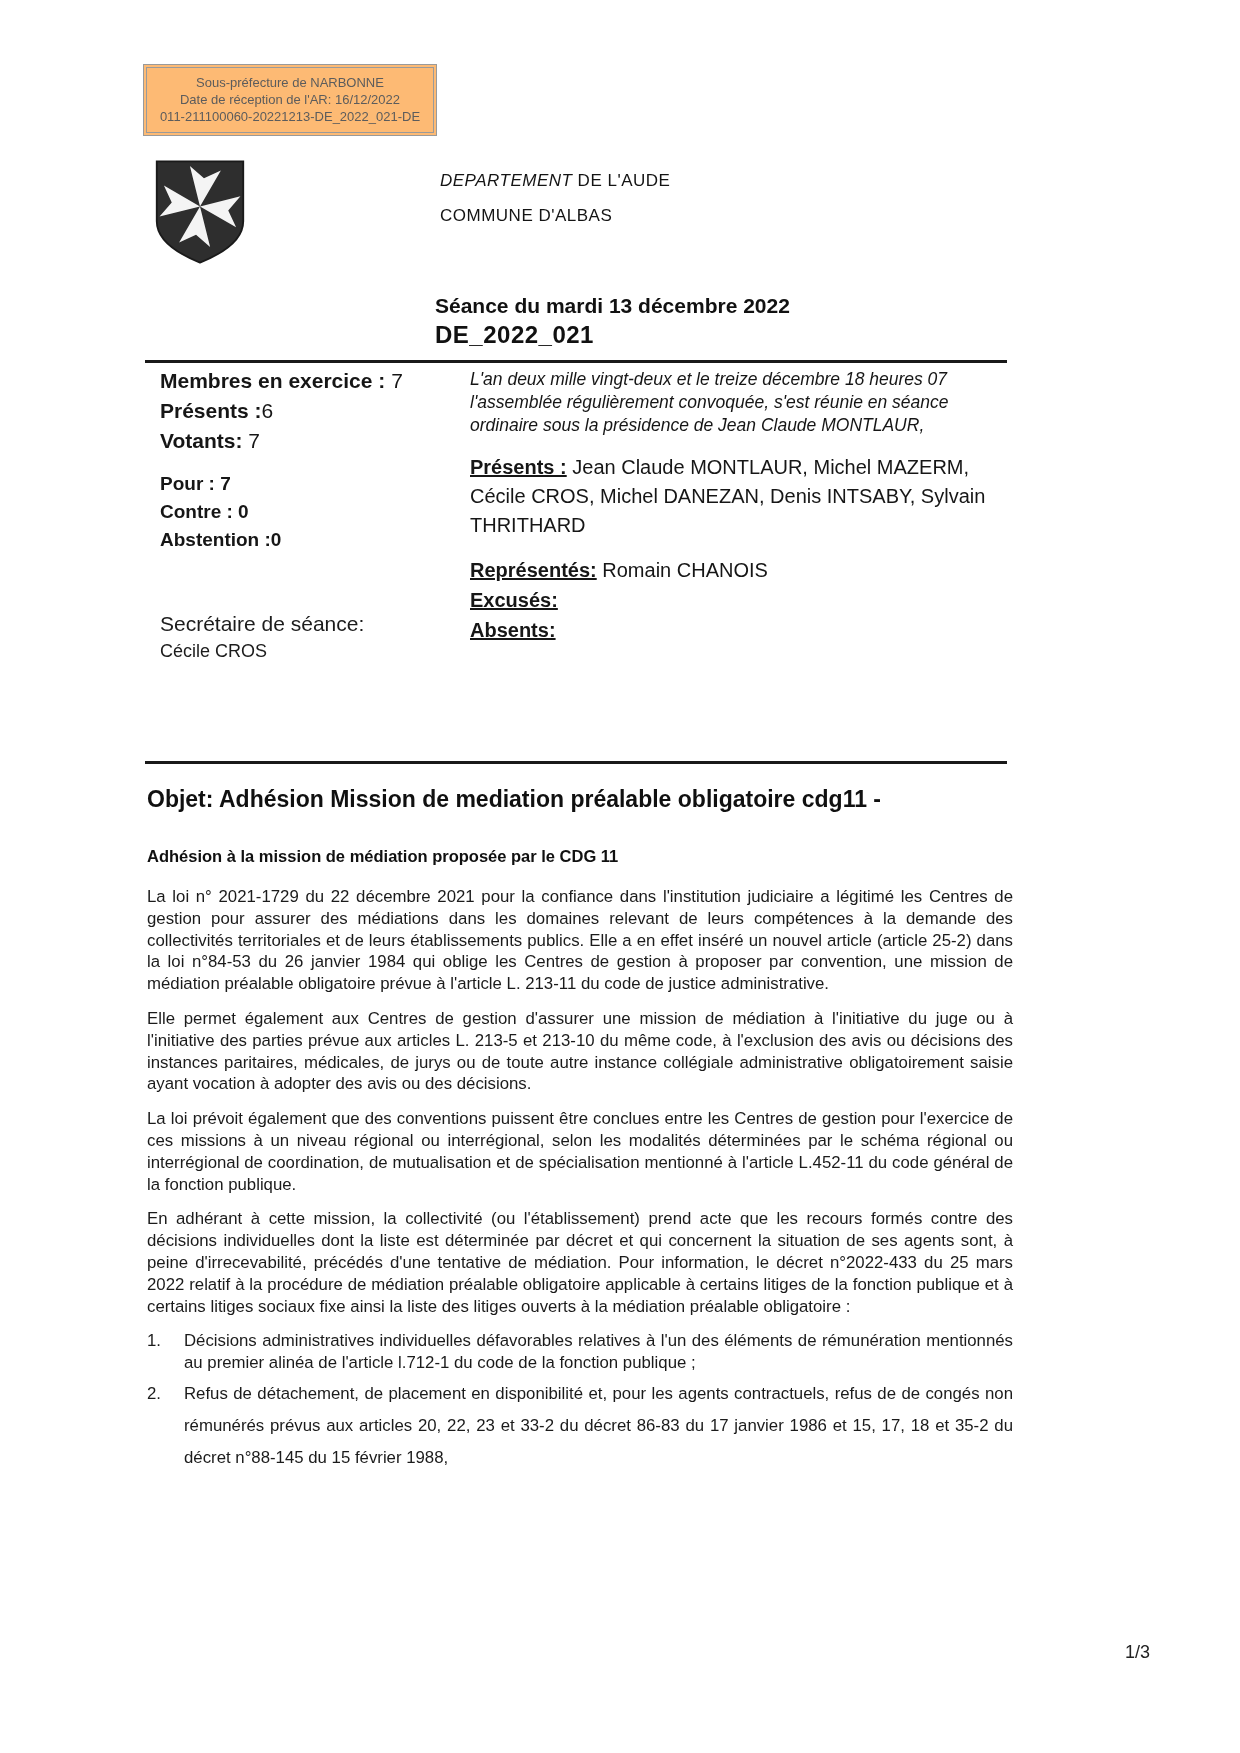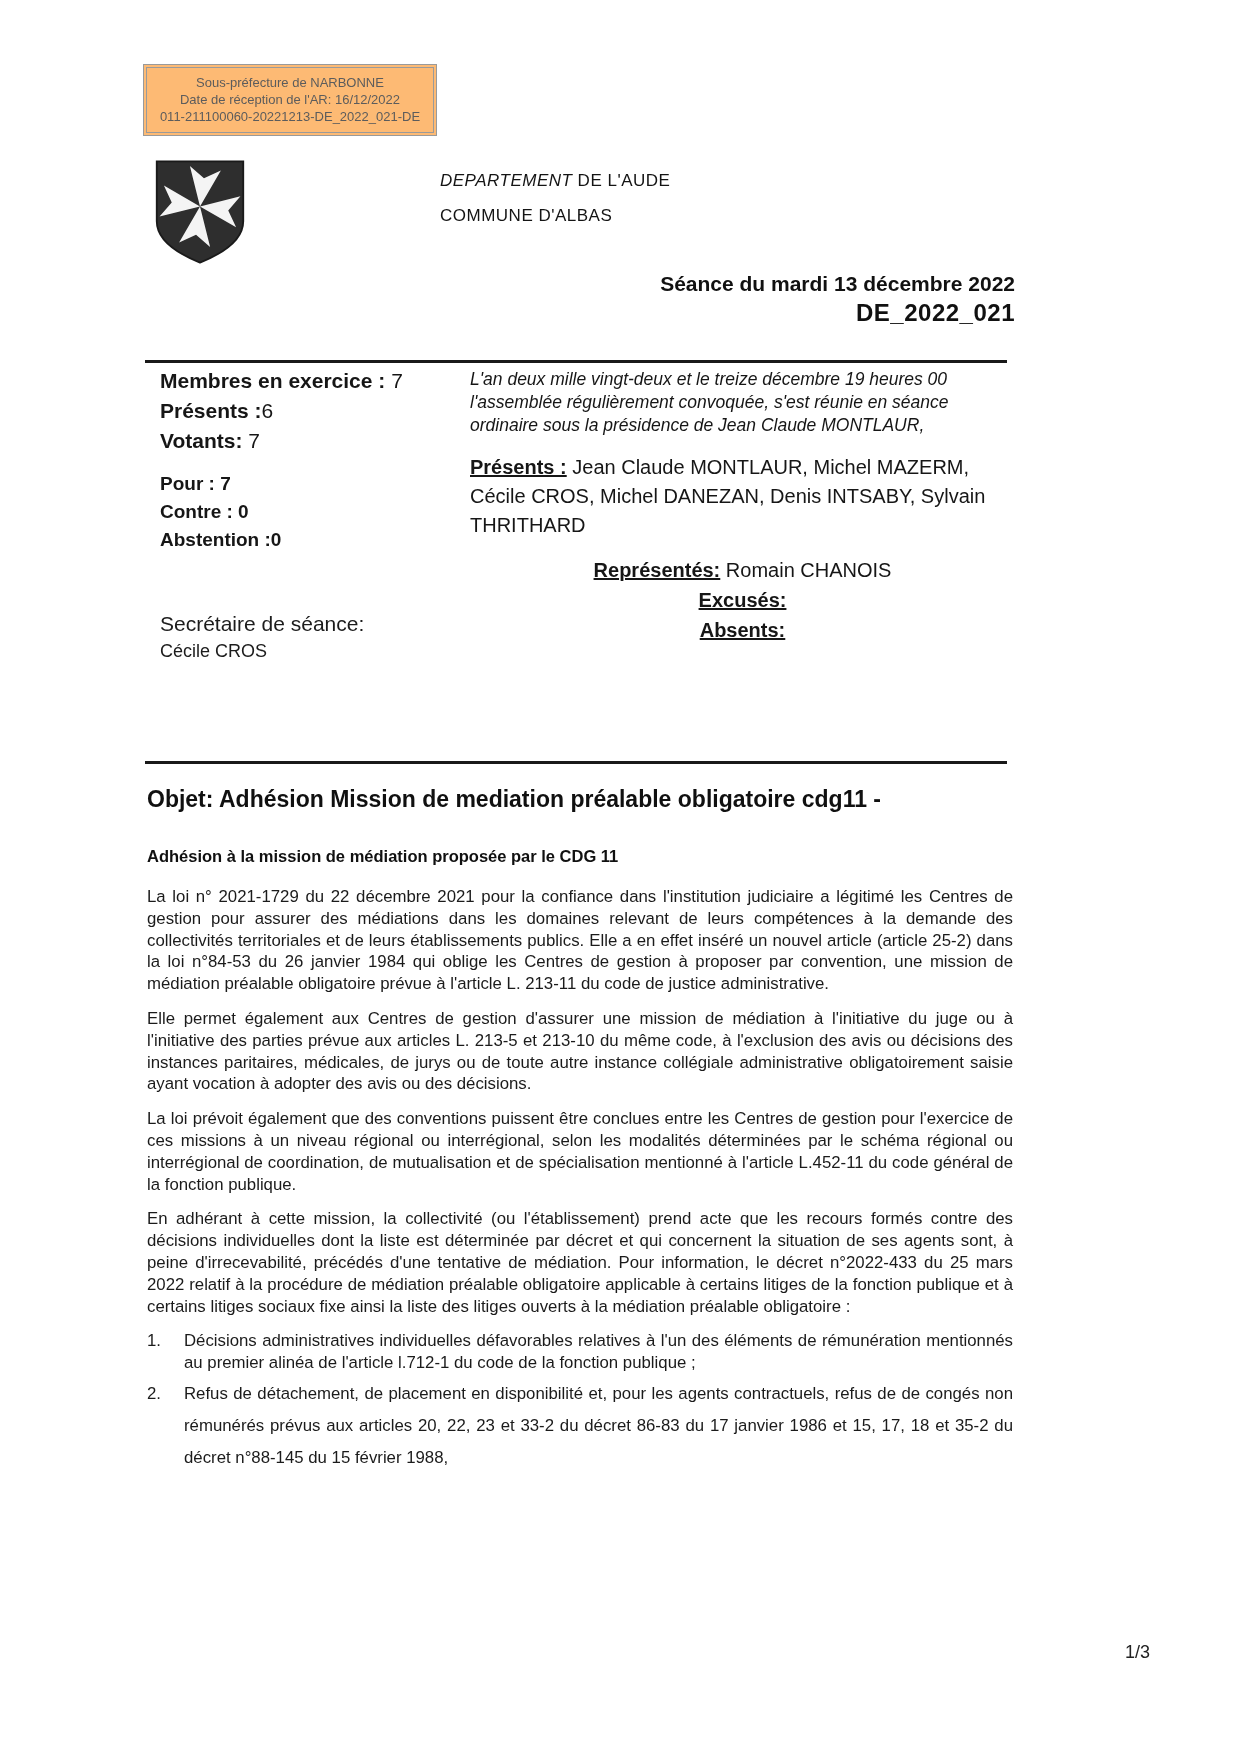--- a/index.html
+++ b/index.html
@@ -25,22 +25,22 @@
   
   .crest{position:absolute;left:154px;top:158px;width:92px;height:108px;}
   .hdr-titles{
     position:absolute;left:440px;top:163px;width:570px;
     text-align:left;font-size:17px;line-height:35px;color:#141414;
     letter-spacing:.5px;
   }
   .hdr-titles .it{font-style:italic;}
   
   .session{
-    position:absolute;left:435px;top:271px;width:580px;
-    text-align:right;color:#111;
+    position:absolute;left:435px;top:293px;width:580px;
+    text-align:left;color:#111;
   }
   .session .s-title{font-size:21px;font-weight:bold;line-height:26px;}
   .session .s-ref{font-size:24px;font-weight:bold;line-height:32px;letter-spacing:.5px;}
   .rule{position:absolute;left:145px;width:862px;height:3px;background:#191919;}
   .rule-1{top:360px;}
   .rule-2{top:761px;}
   
   .leftcol{position:absolute;left:160px;top:366px;width:312px;}
   .leftcol .stat{font-size:21px;line-height:30px;color:#161616;}
   .leftcol .vote{font-size:19px;line-height:28px;font-weight:bold;color:#161616;}
@@ -48,21 +48,21 @@
   .leftcol .gap2{height:56px;}
   .b{font-weight:bold;}
   .u{text-decoration:underline;}
   .sec-label{font-size:21px;font-weight:normal;line-height:28px;}
   .sec-name{font-size:18px;line-height:26px;}
   .rightcol{position:absolute;left:470px;top:368px;width:545px;color:#161616;}
   .conv-date{font-size:17.5px;line-height:23px;}
   .conv-text{font-size:17.5px;line-height:23px;font-style:italic;}
   .attendees{font-size:20px;line-height:29px;margin-top:16px;}
   .attendees .lbl{font-weight:bold;text-decoration:underline;}
-  .rep-block{font-size:20px;line-height:30px;margin-top:15px;text-align:center;}
+  .rep-block{font-size:20px;line-height:30px;margin-top:15px;}
   
   .objet{
     position:absolute;left:147px;top:786px;width:870px;
     font-size:23px;font-weight:bold;color:#101010;
   }
   .objet-sub{
     position:absolute;left:147px;top:847px;width:870px;
     font-size:16.5px;font-weight:bold;color:#101010;
   }
   .bodytext{
@@ -123,21 +123,21 @@
     <div class="gap1"></div>
     <div class="vote">Pour : 7</div>
     <div class="vote">Contre : 0</div>
     <div class="vote">Abstention :0</div>
     <div class="gap2"></div>
     <div class="sec-label">Secrétaire de séance:</div>
     <div class="sec-name">Cécile CROS</div>
   </div>
 
   <div class="rightcol">
-    <div class="conv-text">L'an deux mille vingt-deux et le treize décembre 19 heures 00 l'assemblée régulièrement convoquée, s'est réunie en séance ordinaire sous la présidence de Jean Claude MONTLAUR,</div>
+    <div class="conv-text">L'an deux mille vingt-deux et le treize décembre 18 heures 07 l'assemblée régulièrement convoquée, s'est réunie en séance ordinaire sous la présidence de Jean Claude MONTLAUR,</div>
     <div class="attendees"><span class="lbl">Présents :</span><span> Jean Claude MONTLAUR, Michel MAZERM, Cécile CROS, Michel DANEZAN, Denis INTSABY, Sylvain THRITHARD</span></div>
     <div class="rep-block"><span class="b u">Représentés:</span><span> Romain CHANOIS</span></div>
     <div class="rep-block" style="margin-top:0;"><span class="b u">Excusés:</span></div>
     <div class="rep-block" style="margin-top:0;"><span class="b u">Absents:</span></div>
   </div>
 
   <div class="rule rule-2"></div>
 
   <div class="objet">Objet: Adhésion Mission de mediation préalable obligatoire cdg11 -</div>
   <div class="objet-sub">Adhésion à la mission de médiation proposée par le CDG 11</div>

